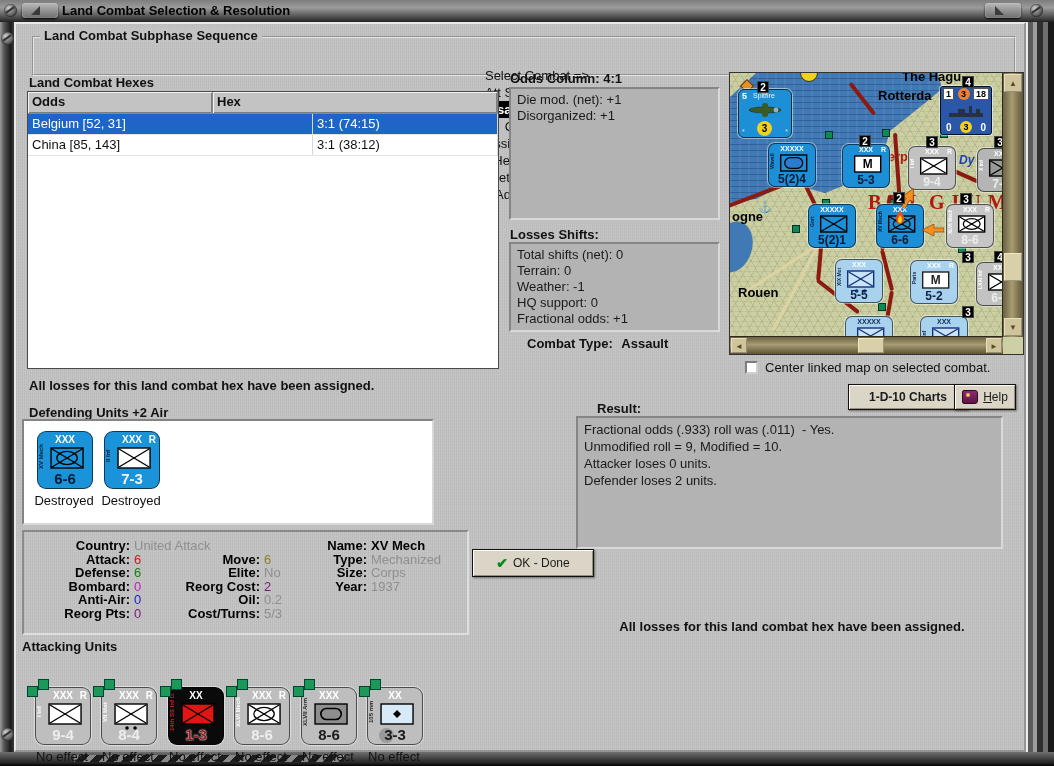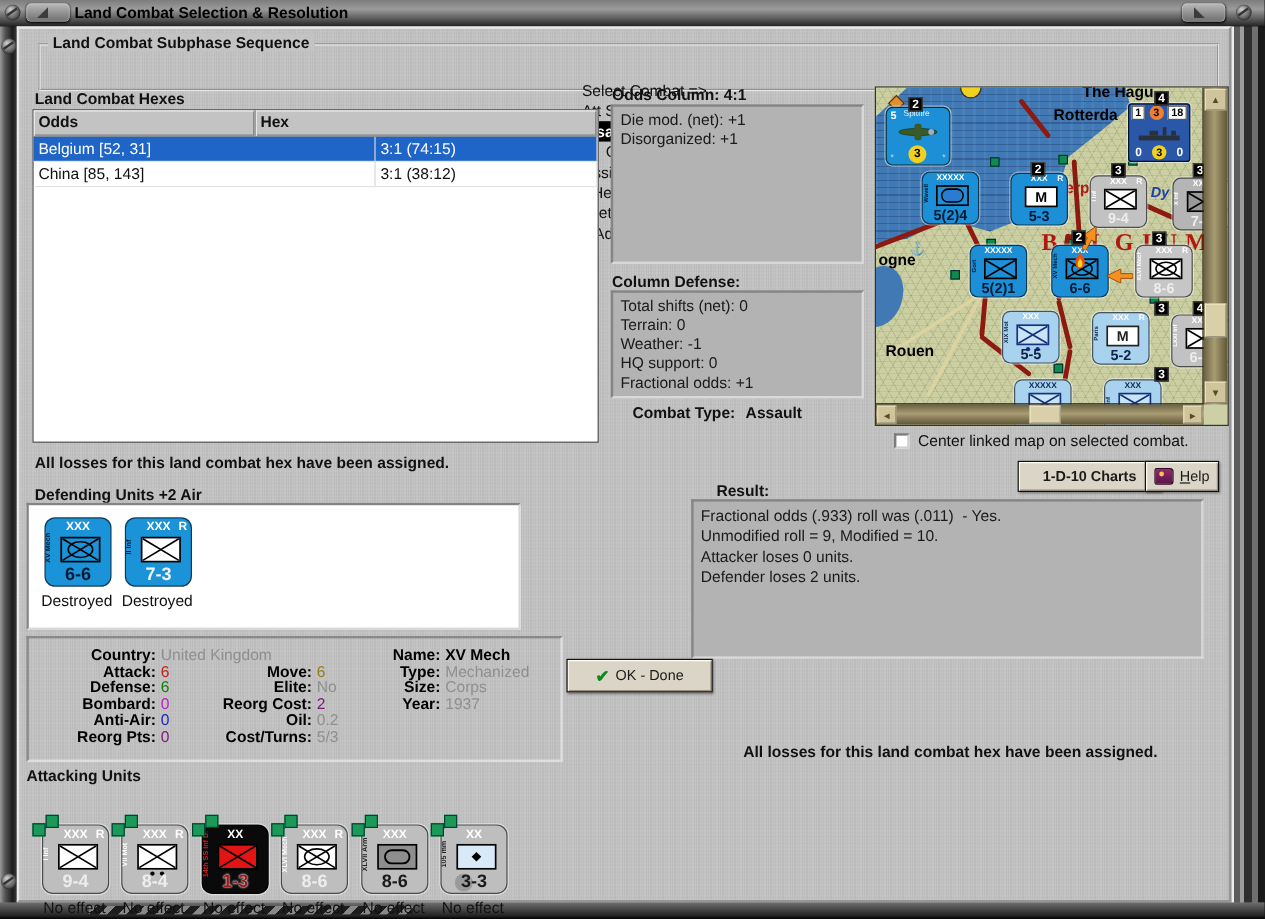--- a/index.html
+++ b/index.html
@@ -204,21 +204,21 @@
           <div class="td col-odds">3:1 (38:12)</div>
         </div>
       </div>
 
     <div class="abs bold" style="left:494px;top:47px;">Odds Column: 4:1</div>
     <div class="sunken" id="odds-panel" style="left:493px;top:63px;width:211px;height:133px;">
         <div class="panel-line">Die mod. (net): +1</div>
         <div class="panel-line">Disorganized: +1</div>
       </div>
 
-    <div class="abs bold" style="left:494px;top:203px;">Column Defense:</div>
+    <div class="abs bold" style="left:494px;top:203px;">Losses Shifts:</div>
     <div class="sunken" id="shifts-panel" style="left:493px;top:218px;width:211px;height:90px;">
         <div class="panel-line">Total shifts (net): 0</div>
         <div class="panel-line">Terrain: 0</div>
         <div class="panel-line">Weather: -1</div>
         <div class="panel-line">HQ support: 0</div>
         <div class="panel-line">Fractional odds: +1</div>
       </div>
 
     <div class="abs bold" style="left:511px;top:312px;">
       <span>Combat Type:</span>
@@ -488,21 +488,21 @@
               <line x1="2" y1="2" x2="32" y2="20" stroke="#000" stroke-width="1.4"></line>
               <line x1="32" y1="2" x2="2" y2="20" stroke="#000" stroke-width="1.4"></line>
             </svg></div>
           <span class="str" style="color: rgb(242, 242, 242);">7-3</span>
         </div>
         <div class="status" style="left: 74px; top: 72px;">Destroyed</div>
       </div>
 
     <div id="stats-panel">
         <div class="stat-label" style="left: 26px; top: 6px; width: 80px;">Country:</div>
-        <div class="stat-value" style="left: 110px; top: 6px; color: rgb(143, 143, 143);">United Kingdom</div>
+        <div class="stat-value" style="left: 110px; top: 6px; color: rgb(143, 143, 143);">United Attack</div>
         <div class="stat-label" style="left: 26px; top: 19.5px; width: 80px;">Attack:</div>
         <div class="stat-value" style="left: 110px; top: 19.5px; color: rgb(196, 32, 32);">6</div>
         <div class="stat-label" style="left: 26px; top: 33px; width: 80px;">Defense:</div>
         <div class="stat-value" style="left: 110px; top: 33px; color: rgb(16, 130, 18);">6</div>
         <div class="stat-label" style="left: 26px; top: 46.5px; width: 80px;">Bombard:</div>
         <div class="stat-value" style="left: 110px; top: 46.5px; color: rgb(192, 32, 192);">0</div>
         <div class="stat-label" style="left: 26px; top: 60px; width: 80px;">Anti-Air:</div>
         <div class="stat-value" style="left: 110px; top: 60px; color: rgb(32, 32, 200);">0</div>
         <div class="stat-label" style="left: 26px; top: 73.5px; width: 80px;">Reorg Pts:</div>
         <div class="stat-value" style="left: 110px; top: 73.5px; color: rgb(124, 24, 124);">0</div>

